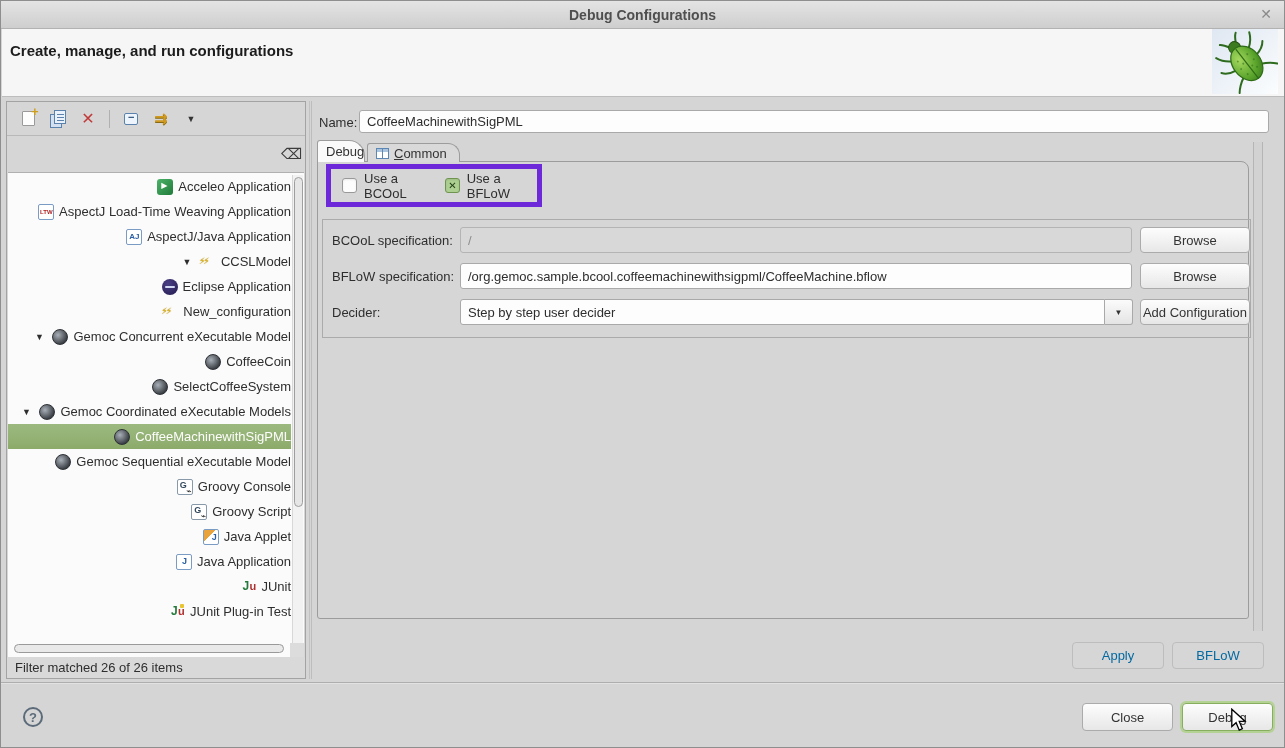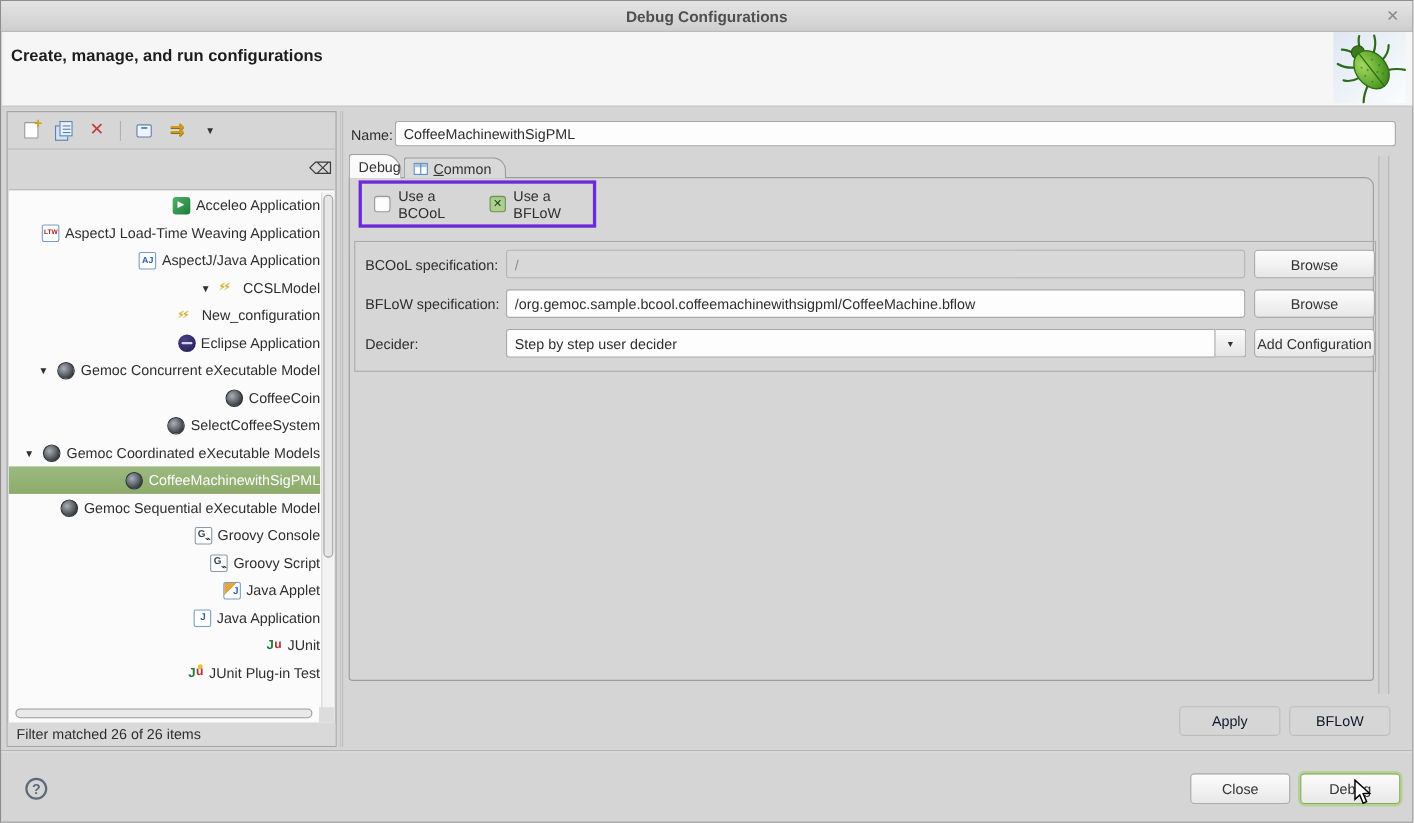--- a/index.html
+++ b/index.html
@@ -96,40 +96,40 @@
   .tab-common { left:366px; }
   .u { text-decoration:underline; }
   .tab-table-icon { position:relative; width:13px; height:11px; background:#fff; border:1px solid #5c87b5; flex:none; }
   .tab-table-icon::before { content:""; position:absolute; left:0; right:0; top:0; height:3px; background:#aac4de; }
   .tab-table-icon::after { content:""; position:absolute; left:5px; top:0; bottom:0; width:1px; background:#5c87b5; }
 
   .content-box { position:absolute; left:316px; top:160px; width:932px; height:458px;
     border:1px solid #9c9c9c; border-radius:0 8px 3px 3px; background:#d6d6d6; z-index:1; }
 
   .cb-group { position:absolute; left:325px; top:163px; width:216px; height:43px;
-    border:3px solid #6d28d9; display:flex; align-items:center; padding:0 11px; gap:22px; z-index:2; }
+    border:5px solid #6d28d9; display:flex; align-items:center; padding:0 11px; gap:22px; z-index:2; }
   .cb-pair { display:flex; align-items:center; gap:7px; }
   .cb { position:relative; width:15px; height:15px; background:#fdfdfd; border:1px solid #999; border-radius:3px; box-shadow:inset 0 1px 2px rgba(0,0,0,.08); flex:none; }
   .cb.checked { background:#adcf92; border-color:#6f944f; }
   .cb.checked::after { content:"✕"; position:absolute; left:2.5px; top:0.5px; font-size:10px; font-weight:bold; color:#234016; }
 
   .fields-box { position:absolute; left:321px; top:218px; width:929px; height:119px; border:1px solid #ababab; z-index:2; }
   .frow { position:absolute; left:0; width:100%; height:26px; }
   .frow1 { top:7px; } .frow2 { top:43px; } .frow3 { top:79px; }
   .flabel { position:absolute; left:9px; top:6px; }
   .finput { position:absolute; left:137px; top:0; width:672px; height:26px; border:1px solid #a9a9a9; border-radius:3px;
     background:#fdfdfd; padding:0 7px; font-family:inherit; font-size:13px; color:#2e2e2e; }
   .finput.disabled { background:#d8d8d8; color:#8d8d8d; border-color:#b4b4b4; }
   .finput.combo { width:645px; border-radius:3px 0 0 3px; }
   .combo-arrow { position:absolute; left:782px; top:0; width:28px; height:26px; border:1px solid #a9a9a9; border-left:none;
     border-radius:0 3px 3px 0; background:linear-gradient(#fbfbfb,#e4e4e4); display:flex; align-items:center; justify-content:center; font-size:8px; color:#333; }
   .btn { border:1px solid #ababab; border-radius:4px; background:linear-gradient(#fdfdfd,#e7e7e7);
     font-family:inherit; font-size:13px; color:#333; display:flex; align-items:center; justify-content:center; }
   .browse-btn { position:absolute; left:817px; top:0; width:110px; height:26px; }
-  .btn.disabled { background:#d6d6d6; border-color:#bdbdbd; color:#0f172a; }
+  .btn.disabled { background:#d6d6d6; border-color:#bdbdbd; color:#0369a1; }
 
   .rp-scroll { position:absolute; left:1252px; top:141px; width:10px; height:489px; background:#d2d2d2; border-left:1px solid #b5b5b5; border-right:1px solid #b5b5b5; }
 
   .apply-btn  { position:absolute; left:1071px; top:641px; width:92px; height:27px; }
   .revert-btn { position:absolute; left:1171px; top:641px; width:92px; height:27px; }
 
   
   .separator { position:absolute; left:0; top:681px; width:100%; height:2px; border-top:1px solid #aeaeae; border-bottom:1px solid #e2e2e2; }
   .help-btn { position:absolute; left:22px; top:706px; width:20px; height:20px; border:2px solid #5c6b7a; border-radius:50%;
     color:#5c6b7a; font-weight:bold; font-size:13px; display:flex; align-items:center; justify-content:center; background:transparent; }
@@ -232,29 +232,29 @@
           <div class="tree-row lvl1">
     <span class="twisty"></span>
     <span class="ic ic-aj"></span>
     <span class="tlabel">AspectJ/Java Application</span>
   </div>
           <div class="tree-row lvl1">
     <span class="twisty">▼</span>
     <span class="ic ic-ccsl"></span>
     <span class="tlabel">CCSLModel</span>
   </div>
+          <div class="tree-row lvl1">
+    <span class="twisty"></span>
+    <span class="ic ic-eclipse"></span>
+    <span class="tlabel">Eclipse Application</span>
+  </div>
           <div class="tree-row lvl2">
     <span class="twisty"></span>
     <span class="ic ic-ccsl"></span>
     <span class="tlabel">New_configuration</span>
-  </div>
-          <div class="tree-row lvl1">
-    <span class="twisty"></span>
-    <span class="ic ic-eclipse"></span>
-    <span class="tlabel">Eclipse Application</span>
   </div>
           <div class="tree-row lvl1">
     <span class="twisty">▼</span>
     <span class="ic ic-gemoc"></span>
     <span class="tlabel">Gemoc Concurrent eXecutable Model</span>
   </div>
           <div class="tree-row lvl2">
     <span class="twisty"></span>
     <span class="ic ic-gemoc"></span>
     <span class="tlabel">CoffeeCoin</span>

